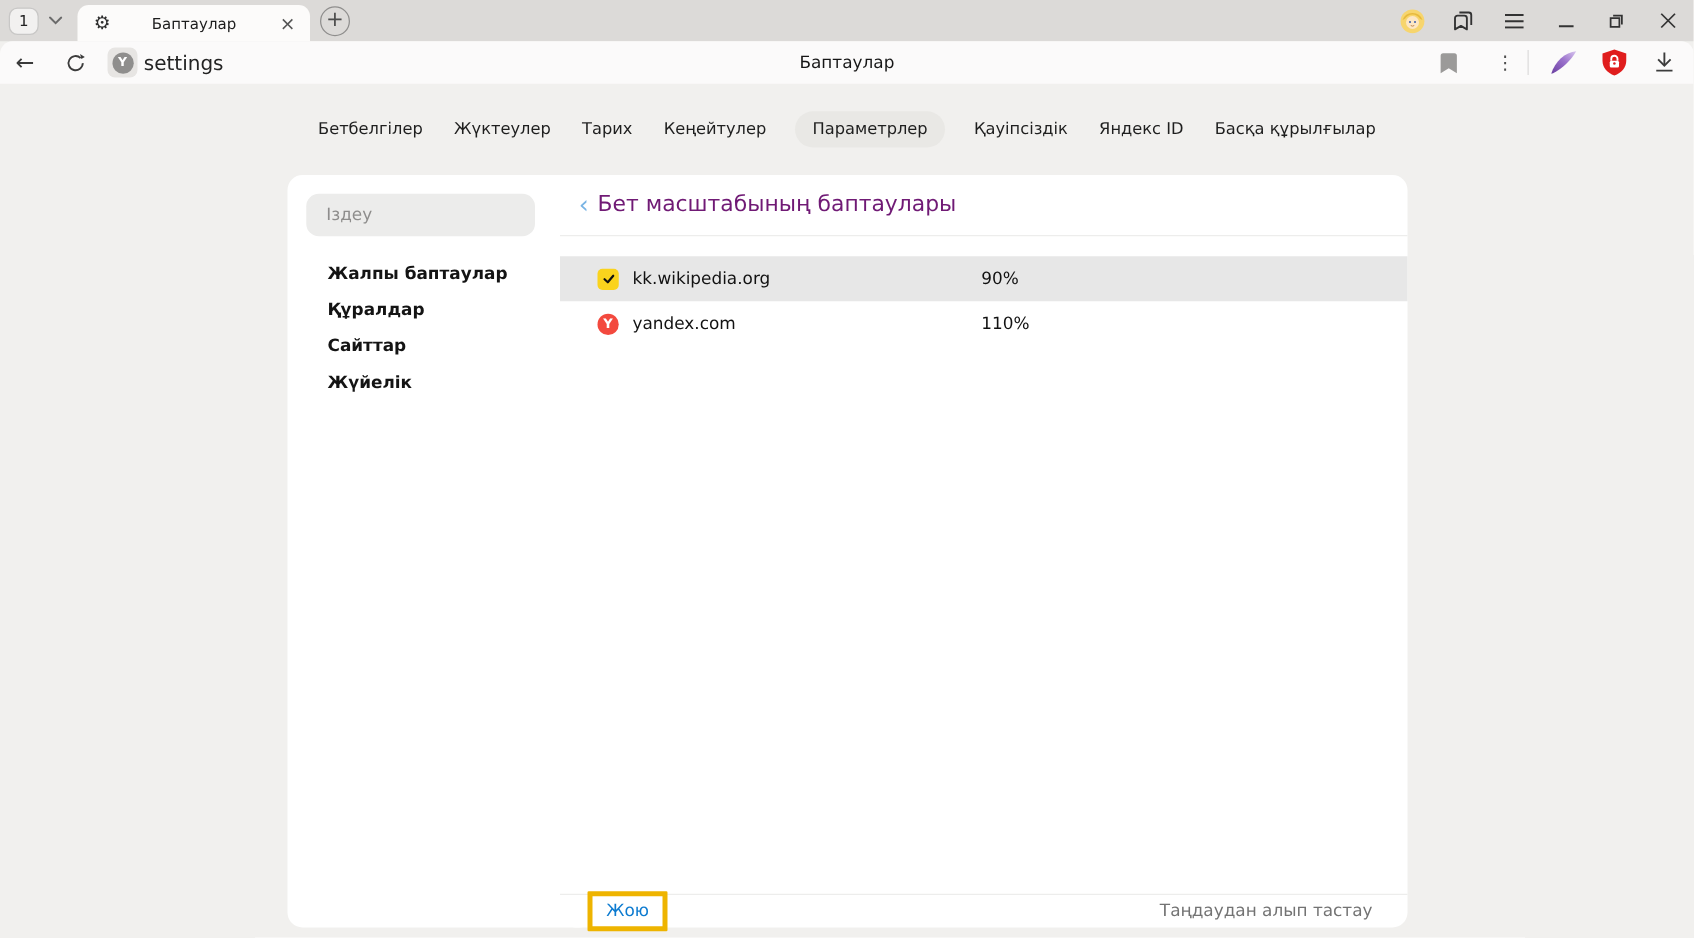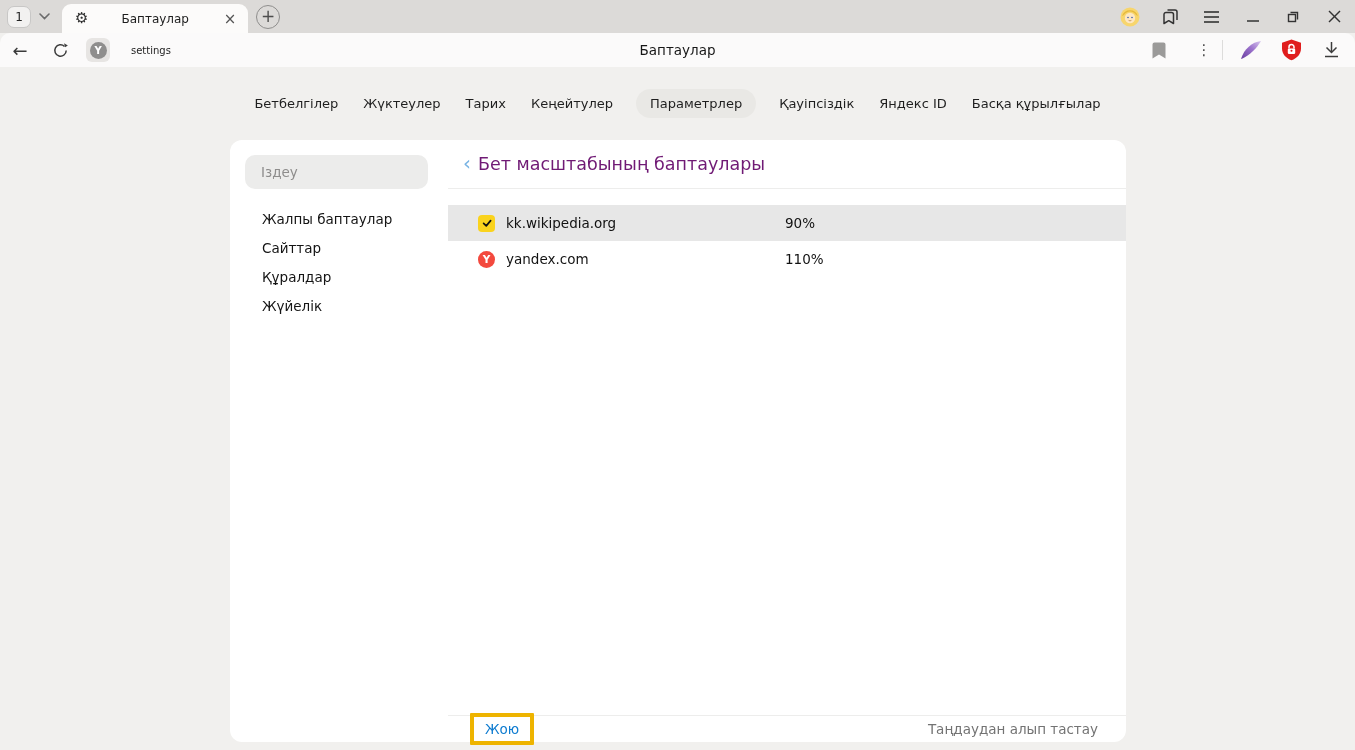--- a/index.html
+++ b/index.html
@@ -20,40 +20,40 @@
   .winicons { display:flex; align-items:center; }
   .winicons .slot { width:41px; display:flex; align-items:center; justify-content:center; }
   .avatar { width:20px; height:20px; }
 
   
   .addressbar { position:absolute; top:33px; left:0; width:100%; height:34px; background:#fbfafa; border-radius:10px 10px 0 0; display:flex; align-items:center; }
   .nav-ico { width:40px; text-align:center; font-size:17px; color:#3c3c3c; display:flex; align-items:center; justify-content:center; }
   .back-glyph { font-size:18px; color:#3a3a3a; }
   .sitechip { width:24px; height:24px; margin-left:6px; background:#e7e5e3; border-radius:6px; display:flex; align-items:center; justify-content:center; }
   .sitechip .ball { width:17px; height:17px; border-radius:50%; background:#8f8e8d; color:#fff; font-size:10px; font-weight:bold; display:flex; align-items:center; justify-content:center; }
-  .url { margin-left:21px; font-size:10px; color:#232323; }
+  .url { margin-left:5px; font-size:16px; color:#232323; }
   .center-title { position:absolute; left:0; width:100%; text-align:center; font-size:13.5px; color:#161616; pointer-events:none; }
   .bar-right { position:absolute; right:0; top:0; height:34px; display:flex; align-items:center; }
   .bookmark-flag { margin-right:28px; display:flex; }
   .kebab { font-size:15px; color:#4e4e4e; width:20px; text-align:center; }
   .vdiv { width:1px; height:20px; background:#dddcdb; margin:0 8px; }
   .ext { width:40px; display:flex; align-items:center; justify-content:center; }
   .ext.last { margin-right:4px; }
 
   
   .navtabs { position:absolute; top:89px; left:0; width:100%; display:flex; justify-content:center; align-items:center; gap:21px; }
   .navtab { font-size:13px; color:#1f1f1f; padding:7px 2px; white-space:nowrap; }
   .navtab.active { background:#e9e8e5; border-radius:15px; padding:7px 14px; }
 
   
   .card { position:absolute; background:#fff; border-radius:12px; }
   .sidebar { left:230px; top:140px; width:246px; height:602px; }
   .search-box { margin:15px 15px 0; height:34px; width:183px; background:#ececeb; border:none; border-radius:10px; padding:0 16px; font-size:13.5px; color:#222; font-family:inherit; outline:none; }
   .search-box::placeholder { color:#8e8d8c; }
-  .side-list { margin-top:15px; }
+  .side-list { margin-top:15px;font-weight:bold; }
   .side-item { height:29px; display:flex; align-items:center; padding-left:32px; font-size:13.5px; color:#141414; }
 
   .main { left:448px; top:140px; width:678px; height:602px; display:flex; flex-direction:column; }
   .main-header { height:49px; display:flex; align-items:center; padding-left:15px; border-bottom:1px solid #ededec; flex:0 0 auto; }
   .back-chev { font-size:20px; color:#79b4e4; width:15px; line-height:1; margin-top:-2px; }
   .main-title { font-size:17.5px; color:#701a75; }
   .rows-gap { height:16px; flex:0 0 auto; }
   .zoom-row { height:36px; display:flex; align-items:center; position:relative; padding-left:30px; flex:0 0 auto; }
   .zoom-row.selected { background:#e7e7e7; }
   .row-icon { width:17px; height:17px; display:flex; align-items:center; justify-content:center; flex:0 0 auto; }
@@ -194,22 +194,22 @@
     <span class="navtab active">Параметрлер</span>
     <span class="navtab">Қауіпсіздік</span>
     <span class="navtab">Яндекс ID</span>
     <span class="navtab">Басқа құрылғылар</span>
   </div>
 
   <div class="card sidebar">
     <input class="search-box" type="text" placeholder="Іздеу" style="">
     <div class="side-list">
       <div class="side-item">Жалпы баптаулар</div>
+      <div class="side-item">Құралдар</div>
       <div class="side-item">Сайттар</div>
-      <div class="side-item">Құралдар</div>
       <div class="side-item">Жүйелік</div>
     </div>
   </div>
 
   <div class="card main">
     <div class="main-header">
       <span class="back-chev">‹</span>
       <span class="main-title">Бет масштабының баптаулары</span>
     </div>
     <div class="rows-gap"></div>

